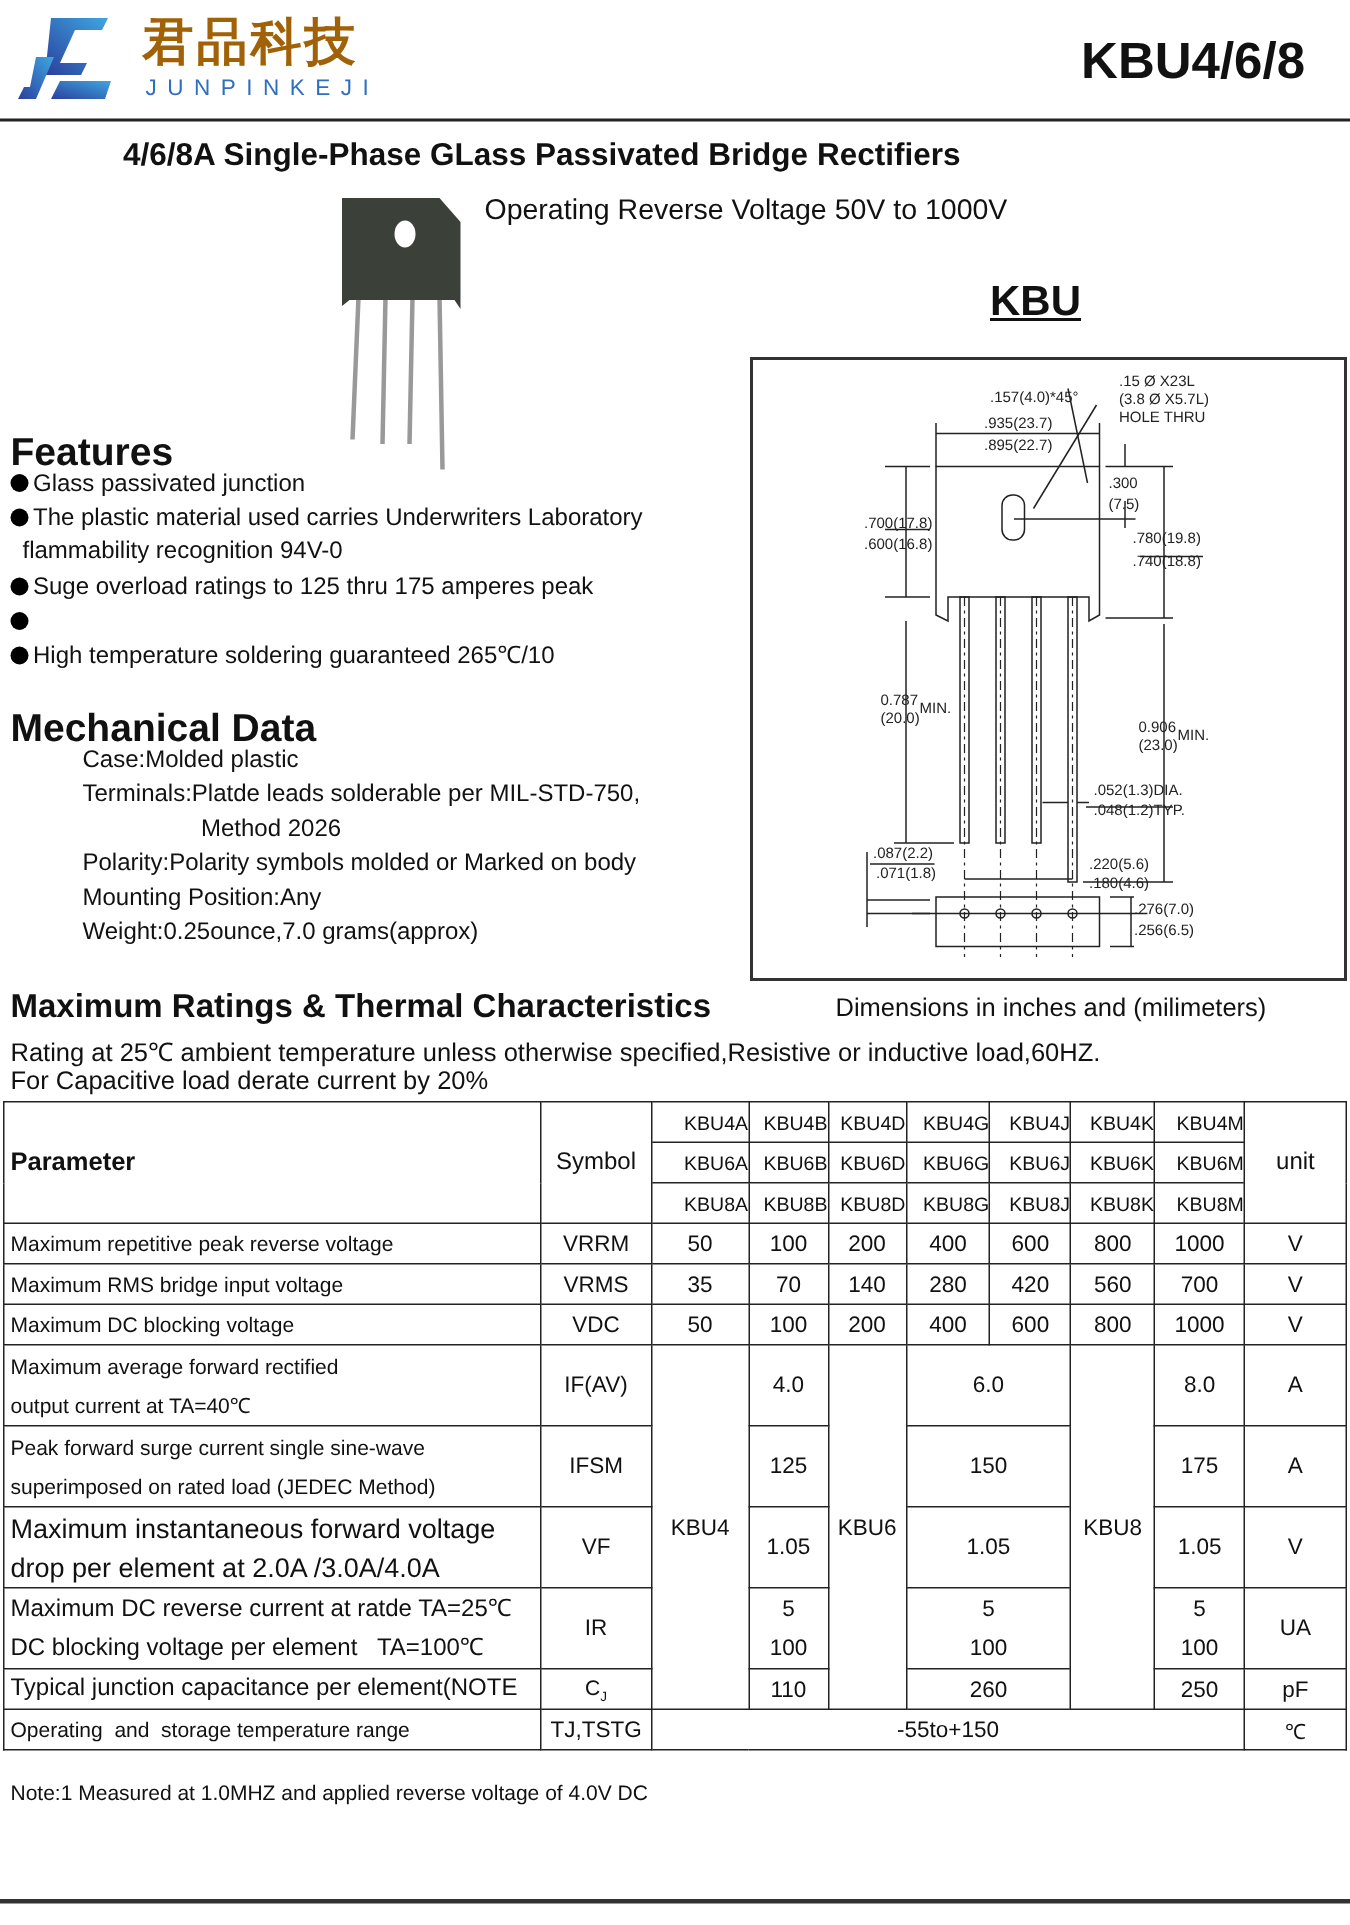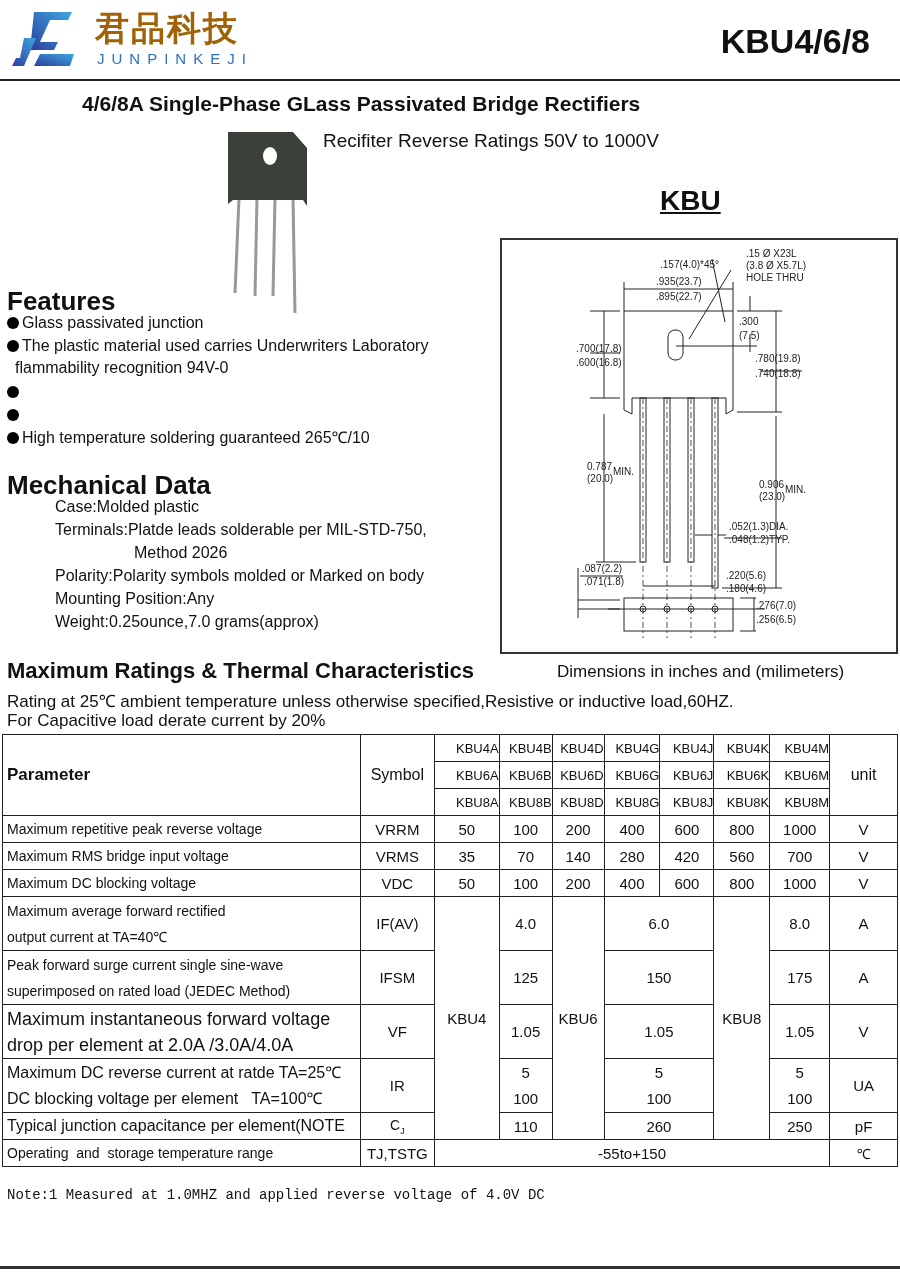--- a/index.html
+++ b/index.html
@@ -31,21 +31,21 @@
   #ratings-note1{left:7px;top:689px;font-size:17px;}
   #ratings-note2{left:7px;top:711px;font-size:17px;}
   
   #spec-table{left:2px;top:734px;width:896px;border-collapse:collapse;}
   #spec-table td{border:1.5px solid #222;text-align:center;font-size:14px;padding:0;height:26px;}
   #spec-table td.param{text-align:left;padding-left:4px;font-size:14px;}
   #spec-table td.big{font-size:17px;}
   #spec-table td.hdr{font-size:13px;text-align:right;}
   #spec-table td.parh{text-align:left;padding-left:4px;font-size:17px;font-weight:bold;}
   .twoline{line-height:26px;}
-  #footnote{left:7px;top:1187px;font-size:14px;font-family:Liberation Mono, monospace;}
+  #footnote{left:7px;top:1187px;font-size:14px;}
   #foot-rule{left:0;top:1266px;width:900px;height:3px;background:#333;}
 </style>
 </head>
 <body>
 
 <svg class="abs" id="logo-mark" viewBox="0 0 70 62">
   <defs>
       <linearGradient id="lg" x1="0" y1="1" x2="1" y2="0">
         <stop offset="0" stop-color="#2b3f9e"></stop>
         <stop offset="1" stop-color="#3fa6e0"></stop>
@@ -53,37 +53,37 @@
     </defs>
   <path d="M24 4 H62 L58 12 H40 L30 34 H48 L44 42 H20 Z" fill="url(#lg)"></path>
   <path d="M14 30 H26 L14 58 H2 L6 50 H10 Z" fill="url(#lg)"></path>
   <path d="M30 46 H64 L60 58 H24 Z" fill="url(#lg)"></path>
 </svg>
 <div class="abs" id="logo-cn">君品科技</div>
 <div class="abs" id="logo-en">JUNPINKEJI</div>
 <div class="abs" id="part-title">KBU4/6/8</div>
 <div class="abs" id="hdr-rule"></div>
 <div class="abs" id="main-title">4/6/8A Single-Phase GLass Passivated Bridge Rectifiers</div>
-<div class="abs" id="subtitle">Recifiter Reverse Ratings 50V to 1000V</div>
+<div class="abs" id="subtitle">Operating Reverse Voltage 50V to 1000V</div>
 <div class="abs" id="pkg-label">KBU</div>
 
 <svg class="abs" id="product-photo" viewBox="0 0 85 190">
   <line x1="14" y1="70" x2="10" y2="165" stroke="#999" stroke-width="3"></line>
   <line x1="32" y1="70" x2="30" y2="168" stroke="#999" stroke-width="3"></line>
   <line x1="50" y1="70" x2="48" y2="168" stroke="#999" stroke-width="3"></line>
   <line x1="68" y1="70" x2="70" y2="185" stroke="#999" stroke-width="3"></line>
   <path d="M3 4 H68 L82 20 V78 L78 72 H8 L3 76 Z" fill="#3b4038"></path>
   <ellipse cx="45" cy="28" rx="7" ry="9" fill="#fff"></ellipse>
 </svg>
 
 <div class="abs h2" id="features-title">Features</div>
 <div class="abs feat" style="top:311px"><span class="dot"></span><span>Glass passivated junction</span></div>
 <div class="abs feat" style="top:334px"><span class="dot"></span><span>The plastic material used carries Underwriters Laboratory</span></div>
 <div class="abs feat" style="top:356px;left:15px">flammability recognition 94V-0</div>
-<div class="abs feat" style="top:380px"><span class="dot"></span></div>
+<div class="abs feat" style="top:380px"><span class="dot"></span><span>Suge overload ratings to 125 thru 175 amperes peak</span></div>
 <div class="abs feat" style="top:403px"><span class="dot"></span></div>
 <div class="abs feat" style="top:426px"><span class="dot"></span><span>High temperature soldering guaranteed 265℃/10</span></div>
 
 <div class="abs h2" id="mech-title">Mechanical Data</div>
 <div class="abs mech" style="top:495px">Case:Molded plastic</div>
 <div class="abs mech" style="top:518px">Terminals:Platde leads solderable per MIL-STD-750,</div>
 <div class="abs mech" style="top:541px;left:86px">Method 2026</div>
 <div class="abs mech" style="top:564px">Polarity:Polarity symbols molded or Marked on body</div>
 <div class="abs mech" style="top:587px">Mounting Position:Any</div>
 <div class="abs mech" style="top:610px">Weight:0.25ounce,7.0 grams(approx)</div>

